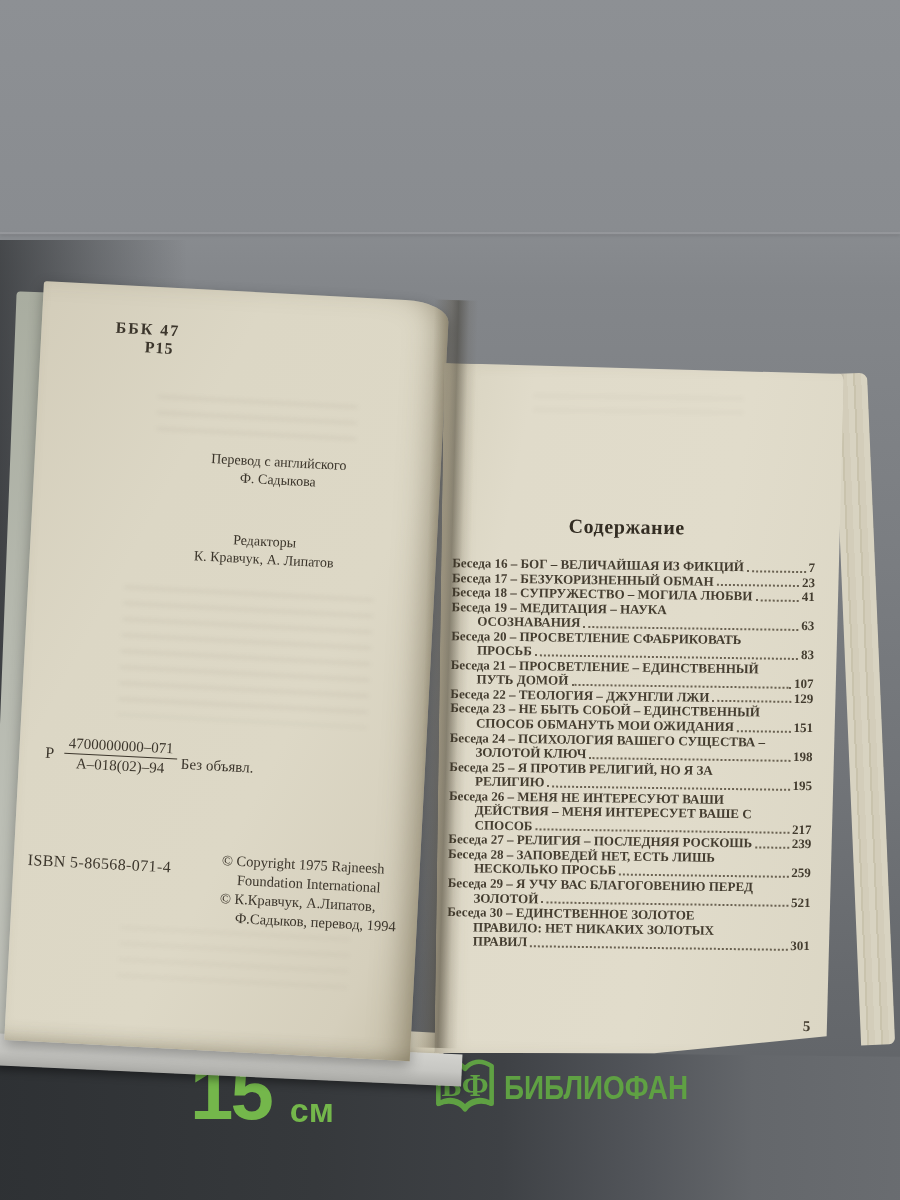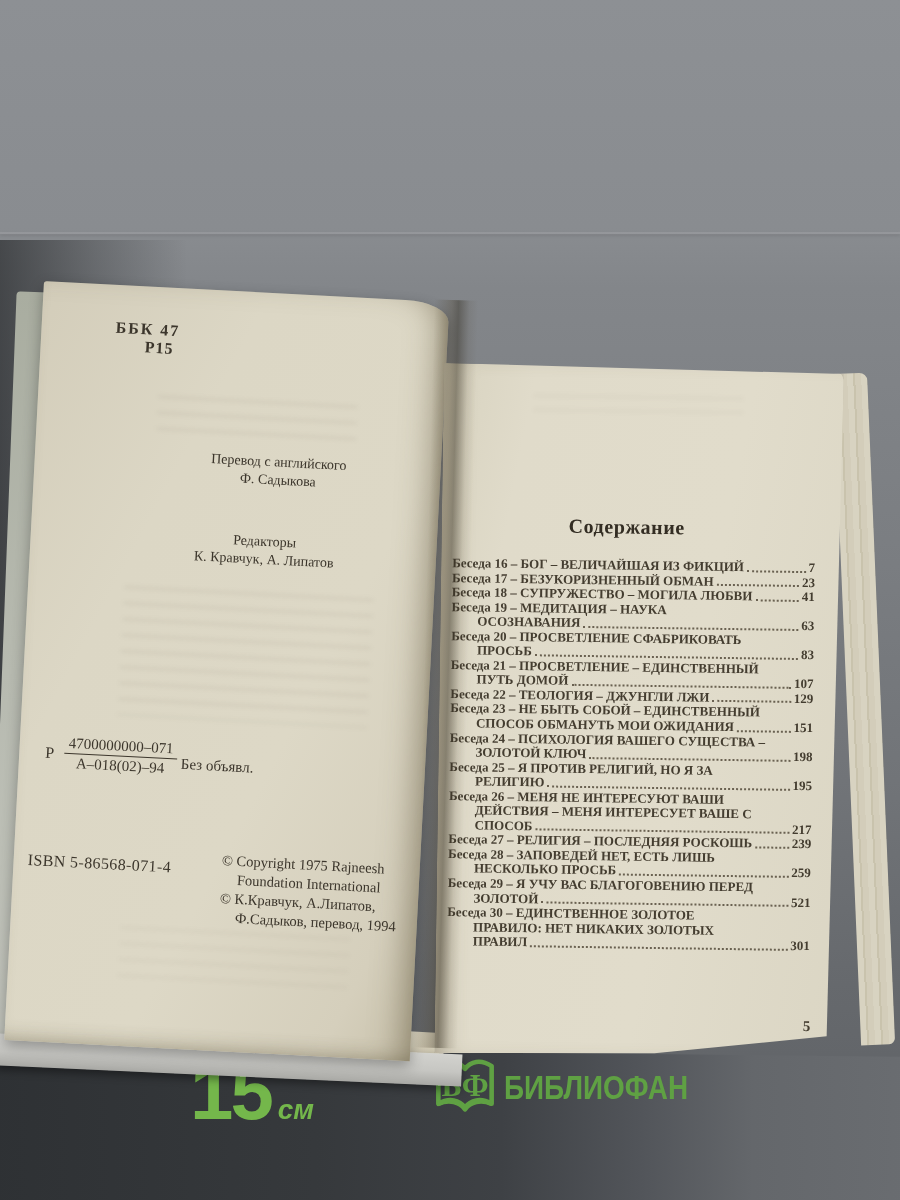--- a/index.html
+++ b/index.html
@@ -10,21 +10,21 @@
   }
   .wall-seam{position:absolute;left:0;top:232px;width:900px;height:2px;background:rgba(255,255,255,0.10);box-shadow:0 2px 3px rgba(0,0,0,0.10);}
   .book-shadow{position:absolute;left:0;top:240px;width:240px;height:850px;
     background:linear-gradient(90deg,rgba(16,18,20,0.55) 0%,rgba(16,18,20,0.25) 40%,rgba(16,18,20,0) 78%);}
   .surface-strip{position:absolute;left:-10px;top:1052px;width:930px;height:160px;transform:rotate(0.6deg);
     background:linear-gradient(90deg,#2e3134 0%,#36393c 35%,#3e4145 55%,#52555a 70%,#64676b 82%,#6a6d71 100%);}
   
   .ruler{position:absolute;left:190px;top:1056px;display:flex;align-items:flex-end;
     font-family:"Liberation Sans",sans-serif;font-weight:bold;color:#74b74b;}
   .ruler .val{font-size:78px;line-height:72px;letter-spacing:-3px;}
-  .ruler .unit{font-size:28px;line-height:30px;margin:0 0 3px 7px;font-style:italic;}
+  .ruler .unit{font-size:34px;line-height:30px;margin:0 0 3px 19px;}
   .logo{position:absolute;left:430px;top:1056px;width:70px;height:68px;}
   .logo-text{position:absolute;left:504px;top:1068px;font-family:"Liberation Sans",sans-serif;
     font-weight:bold;font-size:34px;color:#5fa143;letter-spacing:0px;transform:scaleX(0.82);transform-origin:left top;}
   
   .cover-sliver{position:absolute;left:2px;top:292px;width:52px;height:762px;transform:rotate(2.2deg);
     background:linear-gradient(180deg,#a9ada0 0%,#b7bab0 50%,#c3c5bd 100%);border-radius:4px 0 0 4px;}
   .flyleaf-strip{position:absolute;left:46px;top:1022px;width:398px;height:34px;transform:rotate(3.2deg);
     background:linear-gradient(180deg,#d6d0bc 0%,#cbc4ae 80%,#b5ad96 100%);}
   .board-strip{position:absolute;left:-4px;top:1044px;width:466px;height:32px;transform:rotate(2.6deg);
     background:linear-gradient(180deg,#d2d2ce 0%,#c6c6c2 55%,#a8a8a4 100%);box-shadow:0 4px 8px rgba(0,0,0,0.4);}

